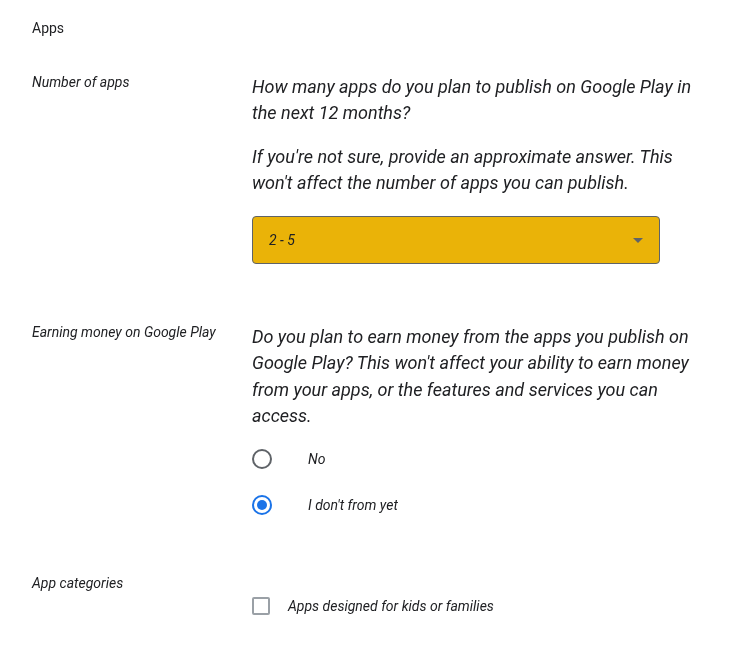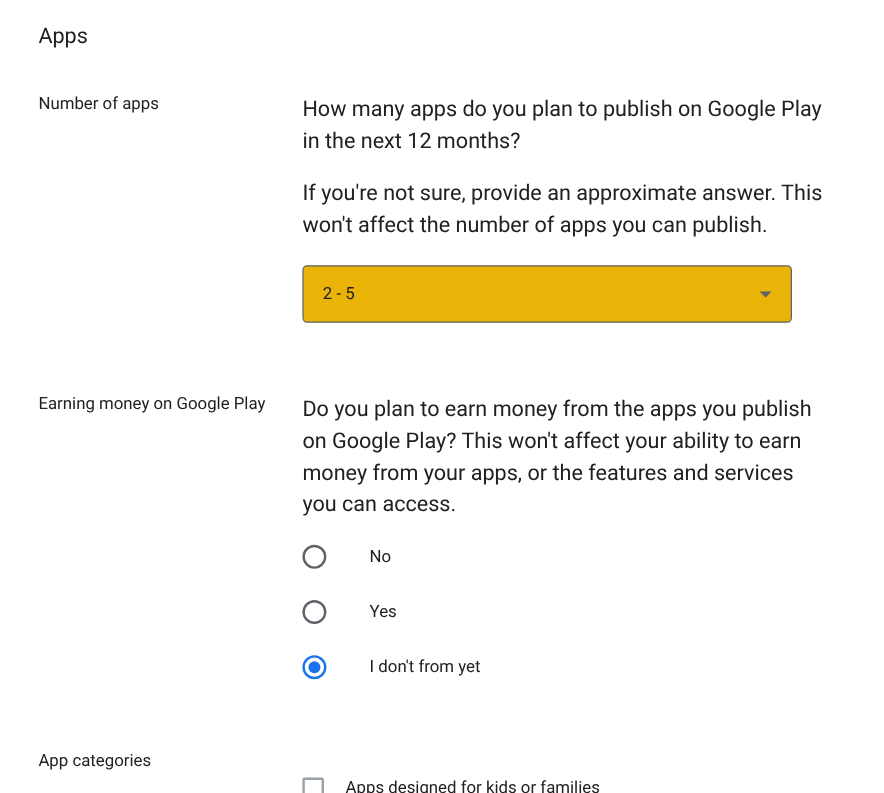--- a/index.html
+++ b/index.html
@@ -9,28 +9,29 @@
     }
     body {
       font-family: Roboto, "Helvetica Neue", Arial, sans-serif;
       font-size: 14px;
       color: #202124;
       background: #fff;
       width: 737px;
       padding: 20px 32px 20px 32px;
     }
     .page-title {
-      font-size: 18px;
+      font-size: 14px;
       font-weight: 400;
       color: #202124;
       margin-bottom: 38px;
     }
     .section {
       display: flex;
       margin-bottom: 60px;
+      font-style: italic;
     }
     .section:last-child {
       margin-bottom: 0;
     }
     .section-label {
       width: 220px;
       flex-shrink: 0;
       font-size: 14px;
       color: #202124;
       padding-top: 0;
@@ -152,24 +153,20 @@
 <div class="section">
   <div class="section-label">Earning money on Google Play</div>
   <div class="section-content">
     <p class="description">Do you plan to earn money from the apps you publish on Google Play? This won't affect your ability to earn money from your apps, or the features and services you can access.</p>
     <div class="radio-group">
       <div class="radio-option">
         <span class="radio-circle"></span>
         <span class="radio-label">No</span>
       </div>
       <div class="radio-option">
-        <span class="radio-circle"></span>
-        <span class="radio-label">Yes</span>
-      </div>
-      <div class="radio-option">
         <span class="radio-circle selected"></span>
         <span class="radio-label">I don't from yet</span>
       </div>
     </div>
   </div>
 </div>
 
 <div class="section">
   <div class="section-label">App categories</div>
   <div class="section-content">

